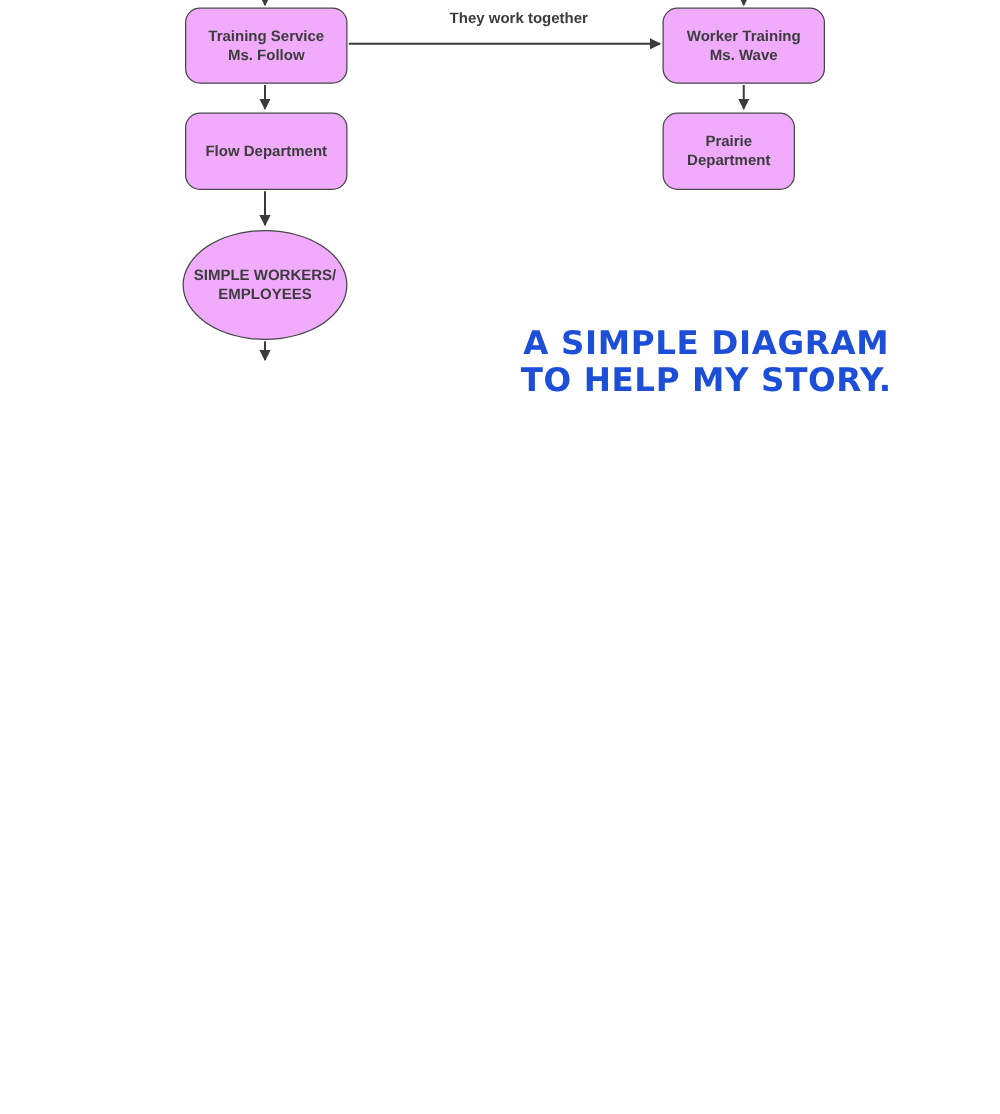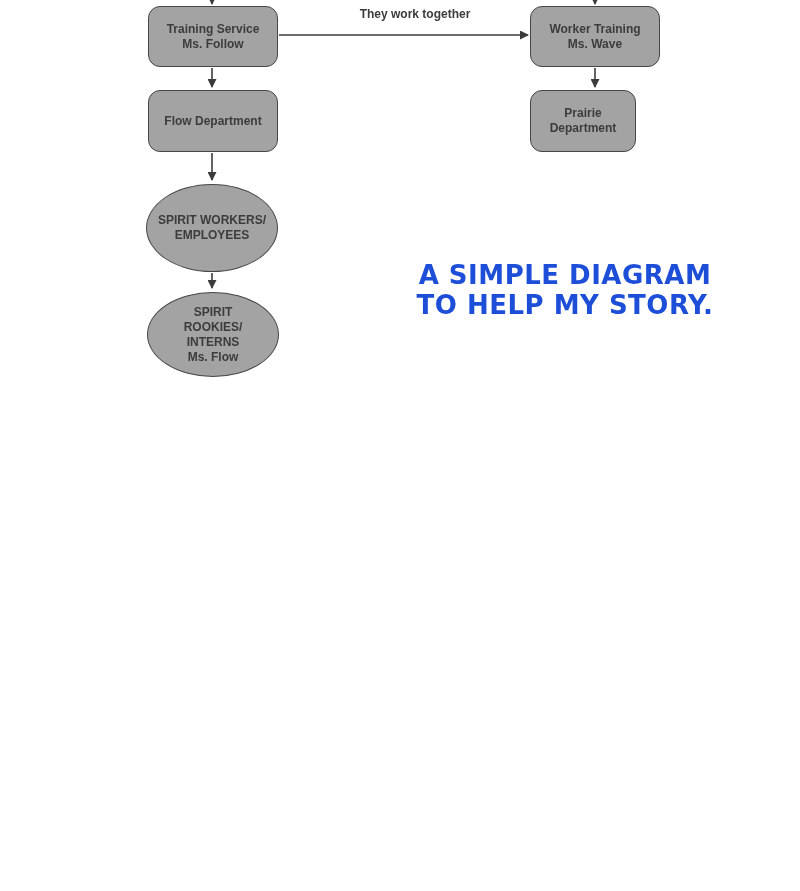--- a/index.html
+++ b/index.html
@@ -21,21 +21,21 @@
     left: 0;
     top: 0;
     width: 800px;
     height: 891px;
     overflow: hidden;
   }
   .node {
     position: absolute;
     box-sizing: border-box;
     border: 1.5px solid #474747;
-    background: #a3a3a3;
+    background: #f0abfc;
     display: flex;
     align-items: center;
     justify-content: center;
     text-align: center;
   }
   .node.rect {
     border-radius: 12px;
   }
   .node.ellipse {
     border-radius: 50%;
@@ -111,27 +111,21 @@
 
   <div class="node rect" id="node-dawn">
     <span class="node-label">Flow Department</span>
   </div>
 
   <div class="node rect" id="node-prairie">
     <span class="node-label">Prairie Department</span>
   </div>
 
   <div class="node ellipse" id="node-workers">
-    <span class="node-label">SPIRIT WORKERS/
+    <span class="node-label">SIMPLE WORKERS/
 EMPLOYEES</span>
   </div>
 
-  <div class="node ellipse" id="node-rookies">
-    <span class="node-label">SPIRIT
-ROOKIES/
-INTERNS
-Ms. Flow</span>
-  </div>
 
   <div class="caption">A SIMPLE DIAGRAM
 TO HELP MY STORY.</div>
 
 </div>
 
 </body></html>

